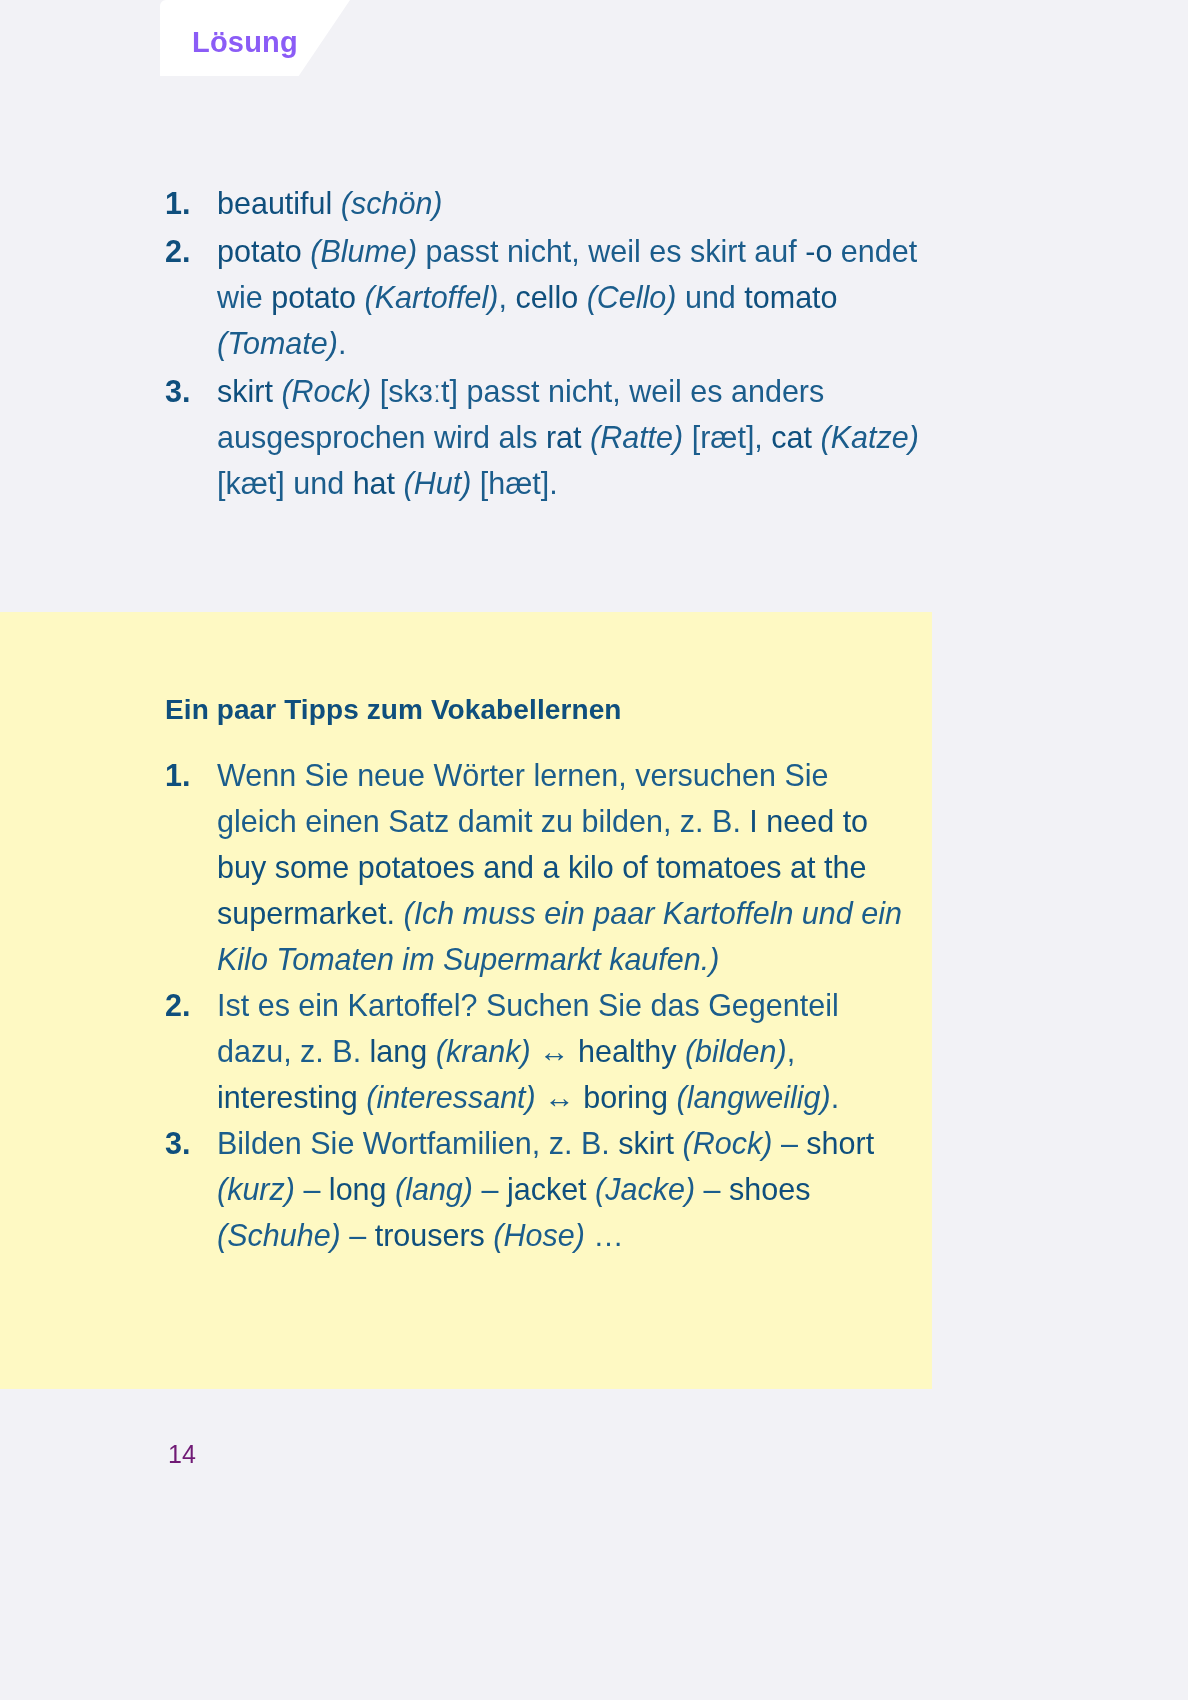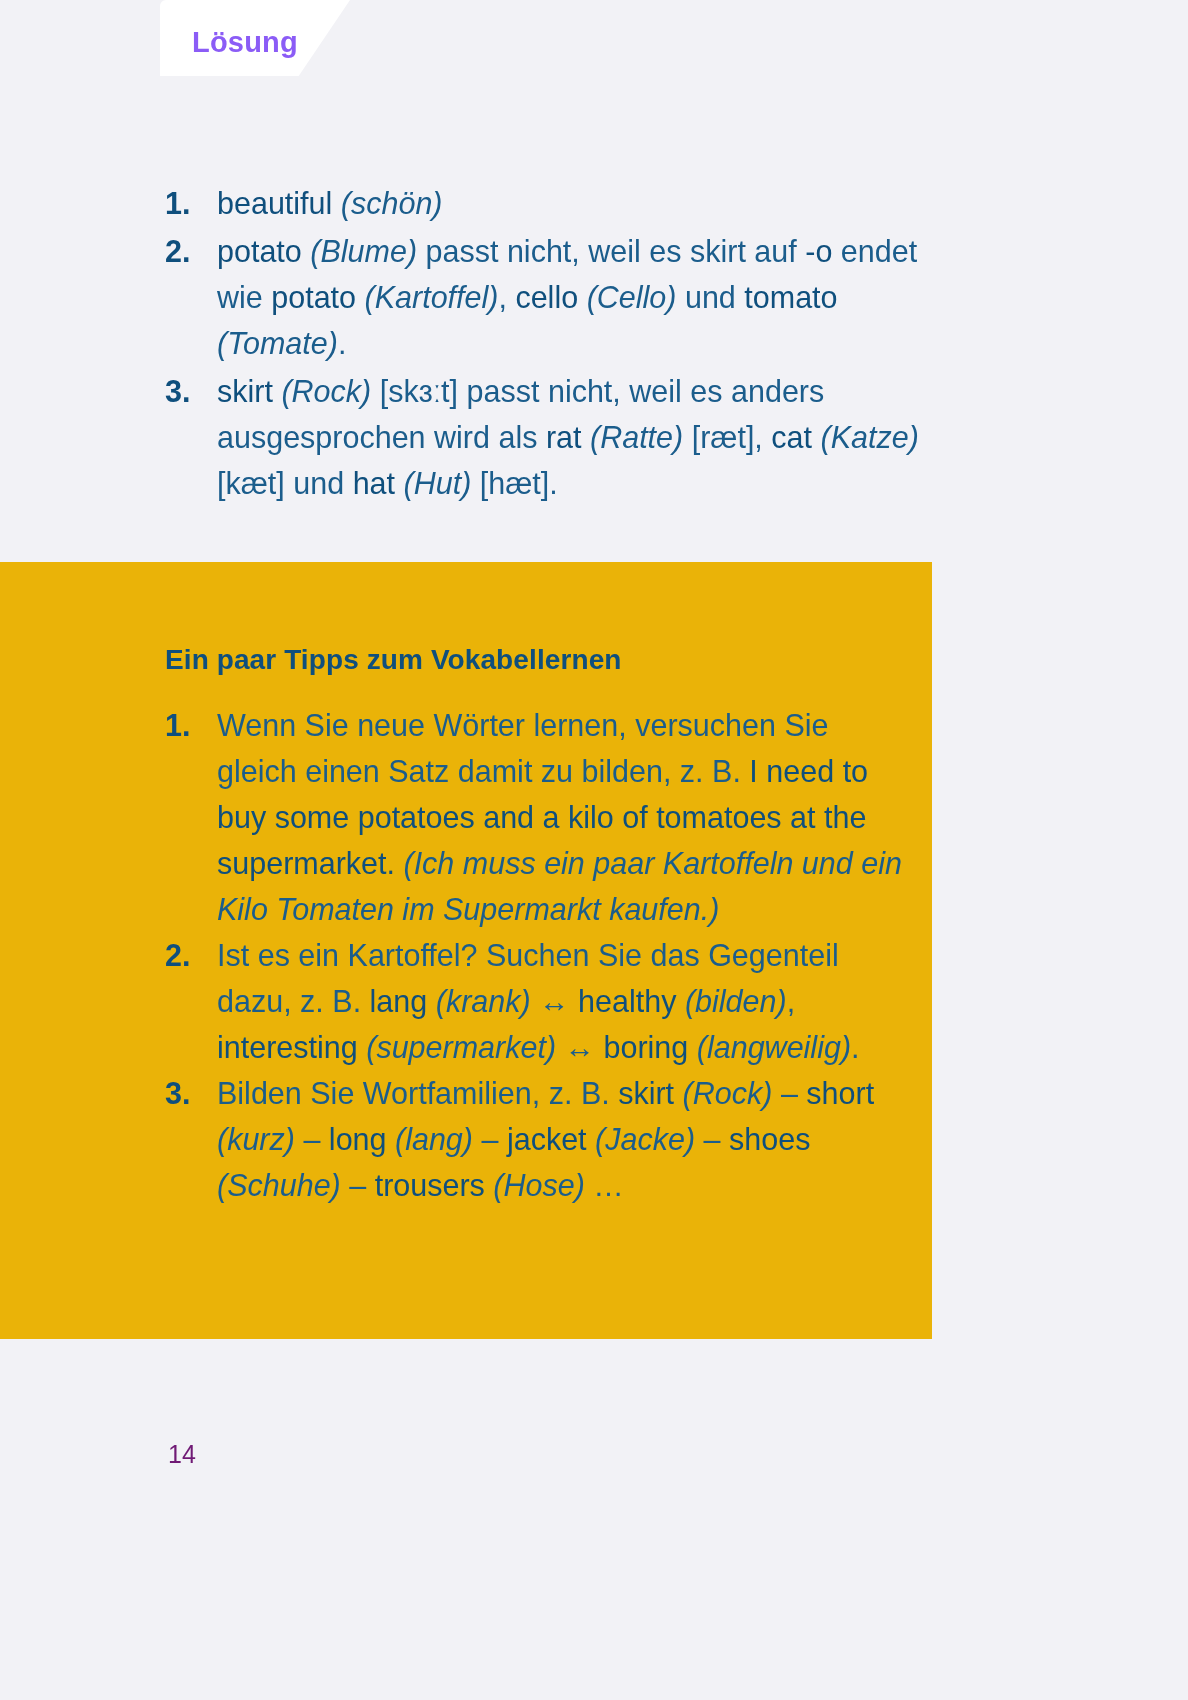--- a/index.html
+++ b/index.html
@@ -86,24 +86,24 @@
   i, .i {
     font-style: italic;
     font-weight: 400;
     text-align: right;
   }
 
   
   .tips-card {
     position: absolute;
     left: 0;
-    top: 562px;
+    top: 612px;
     width: 932px;
     height: 777px;
-    background: #eab308;
+    background: #fef9c3;
   }
   .tips-inner {
     position: absolute;
     left: 165px;
     top: 78px;
     width: 745px;
   }
   .tips-heading {
     font-size: 28px;
     font-weight: 700;
@@ -140,19 +140,19 @@
       <li><span class="marker">2.</span><span><b>potato</b><span> </span><i>(Blume)</i><span> passt nicht, weil es skirt auf </span><b>-o</b><span> endet wie </span><b>potato</b><span> </span><i>(Kartoffel)</i><span>, </span><b>cello</b><span> </span><i>(Cello)</i><span> und </span><b>tomato</b><span> </span><i>(Tomate)</i><span>.</span></span></li>
       <li><span class="marker">3.</span><span><b>skirt</b><span> </span><i>(Rock)</i><span> [skɜːt] passt nicht, weil es anders ausgesprochen wird als </span><b>rat</b><span> </span><i>(Ratte)</i><span> [ræt], </span><b>cat</b><span> </span><i>(Katze)</i><span> [kæt] und </span><b>hat</b><span> </span><i>(Hut)</i><span> [hæt].</span></span></li>
     </ol>
 </section>
 
 <section class="tips-card">
   <div class="tips-inner">
     <h2 class="tips-heading">Ein paar Tipps zum Vokabellernen</h2>
     <ol class="numlist" id="tips-list">
         <li><span class="marker">1.</span><span><span>Wenn Sie neue Wörter lernen, versuchen Sie gleich einen Satz damit zu bilden, z. B. </span><b>I need to buy some potatoes and a kilo of tomatoes at the supermarket.</b><span> </span><i>(Ich muss ein paar Kartoffeln und ein Kilo Tomaten im Supermarkt kaufen.)</i></span></li>
-        <li><span class="marker">2.</span><span><span>Ist es ein Kartoffel? Suchen Sie das Gegenteil dazu, z. B. </span><b>lang</b><span> </span><i>(krank)</i><span> ↔ </span><b>healthy</b><span> </span><i>(bilden)</i><span>, </span><b>interesting</b><span>  </span><i>(supermarket)</i><span> ↔ </span><b>boring</b><span> </span><i>(langweilig)</i><span>.</span></span></li>
+        <li><span class="marker">2.</span><span><span>Ist es ein Kartoffel? Suchen Sie das Gegenteil dazu, z. B. </span><b>lang</b><span> </span><i>(krank)</i><span> ↔ </span><b>healthy</b><span> </span><i>(bilden)</i><span>, </span><b>interesting</b><span>  </span><i>(interessant)</i><span> ↔ </span><b>boring</b><span> </span><i>(langweilig)</i><span>.</span></span></li>
         <li><span class="marker">3.</span><span><span>Bilden Sie Wortfamilien, z. B. </span><b>skirt</b><span> </span><i>(Rock)</i><span> – </span><b>short</b><span> </span><i>(kurz)</i><span> – </span><b>long</b><span> </span><i>(lang)</i><span> – </span><b>jacket</b><span> </span><i>(Jacke)</i><span> – </span><b>shoes</b><span> </span><i>(Schuhe)</i><span> – </span><b>trousers</b><span> </span><i>(Hose)</i><span> …</span></span></li>
       </ol>
   </div>
 </section>
 
 <div class="page-number">14</div>
 
 </body></html>

